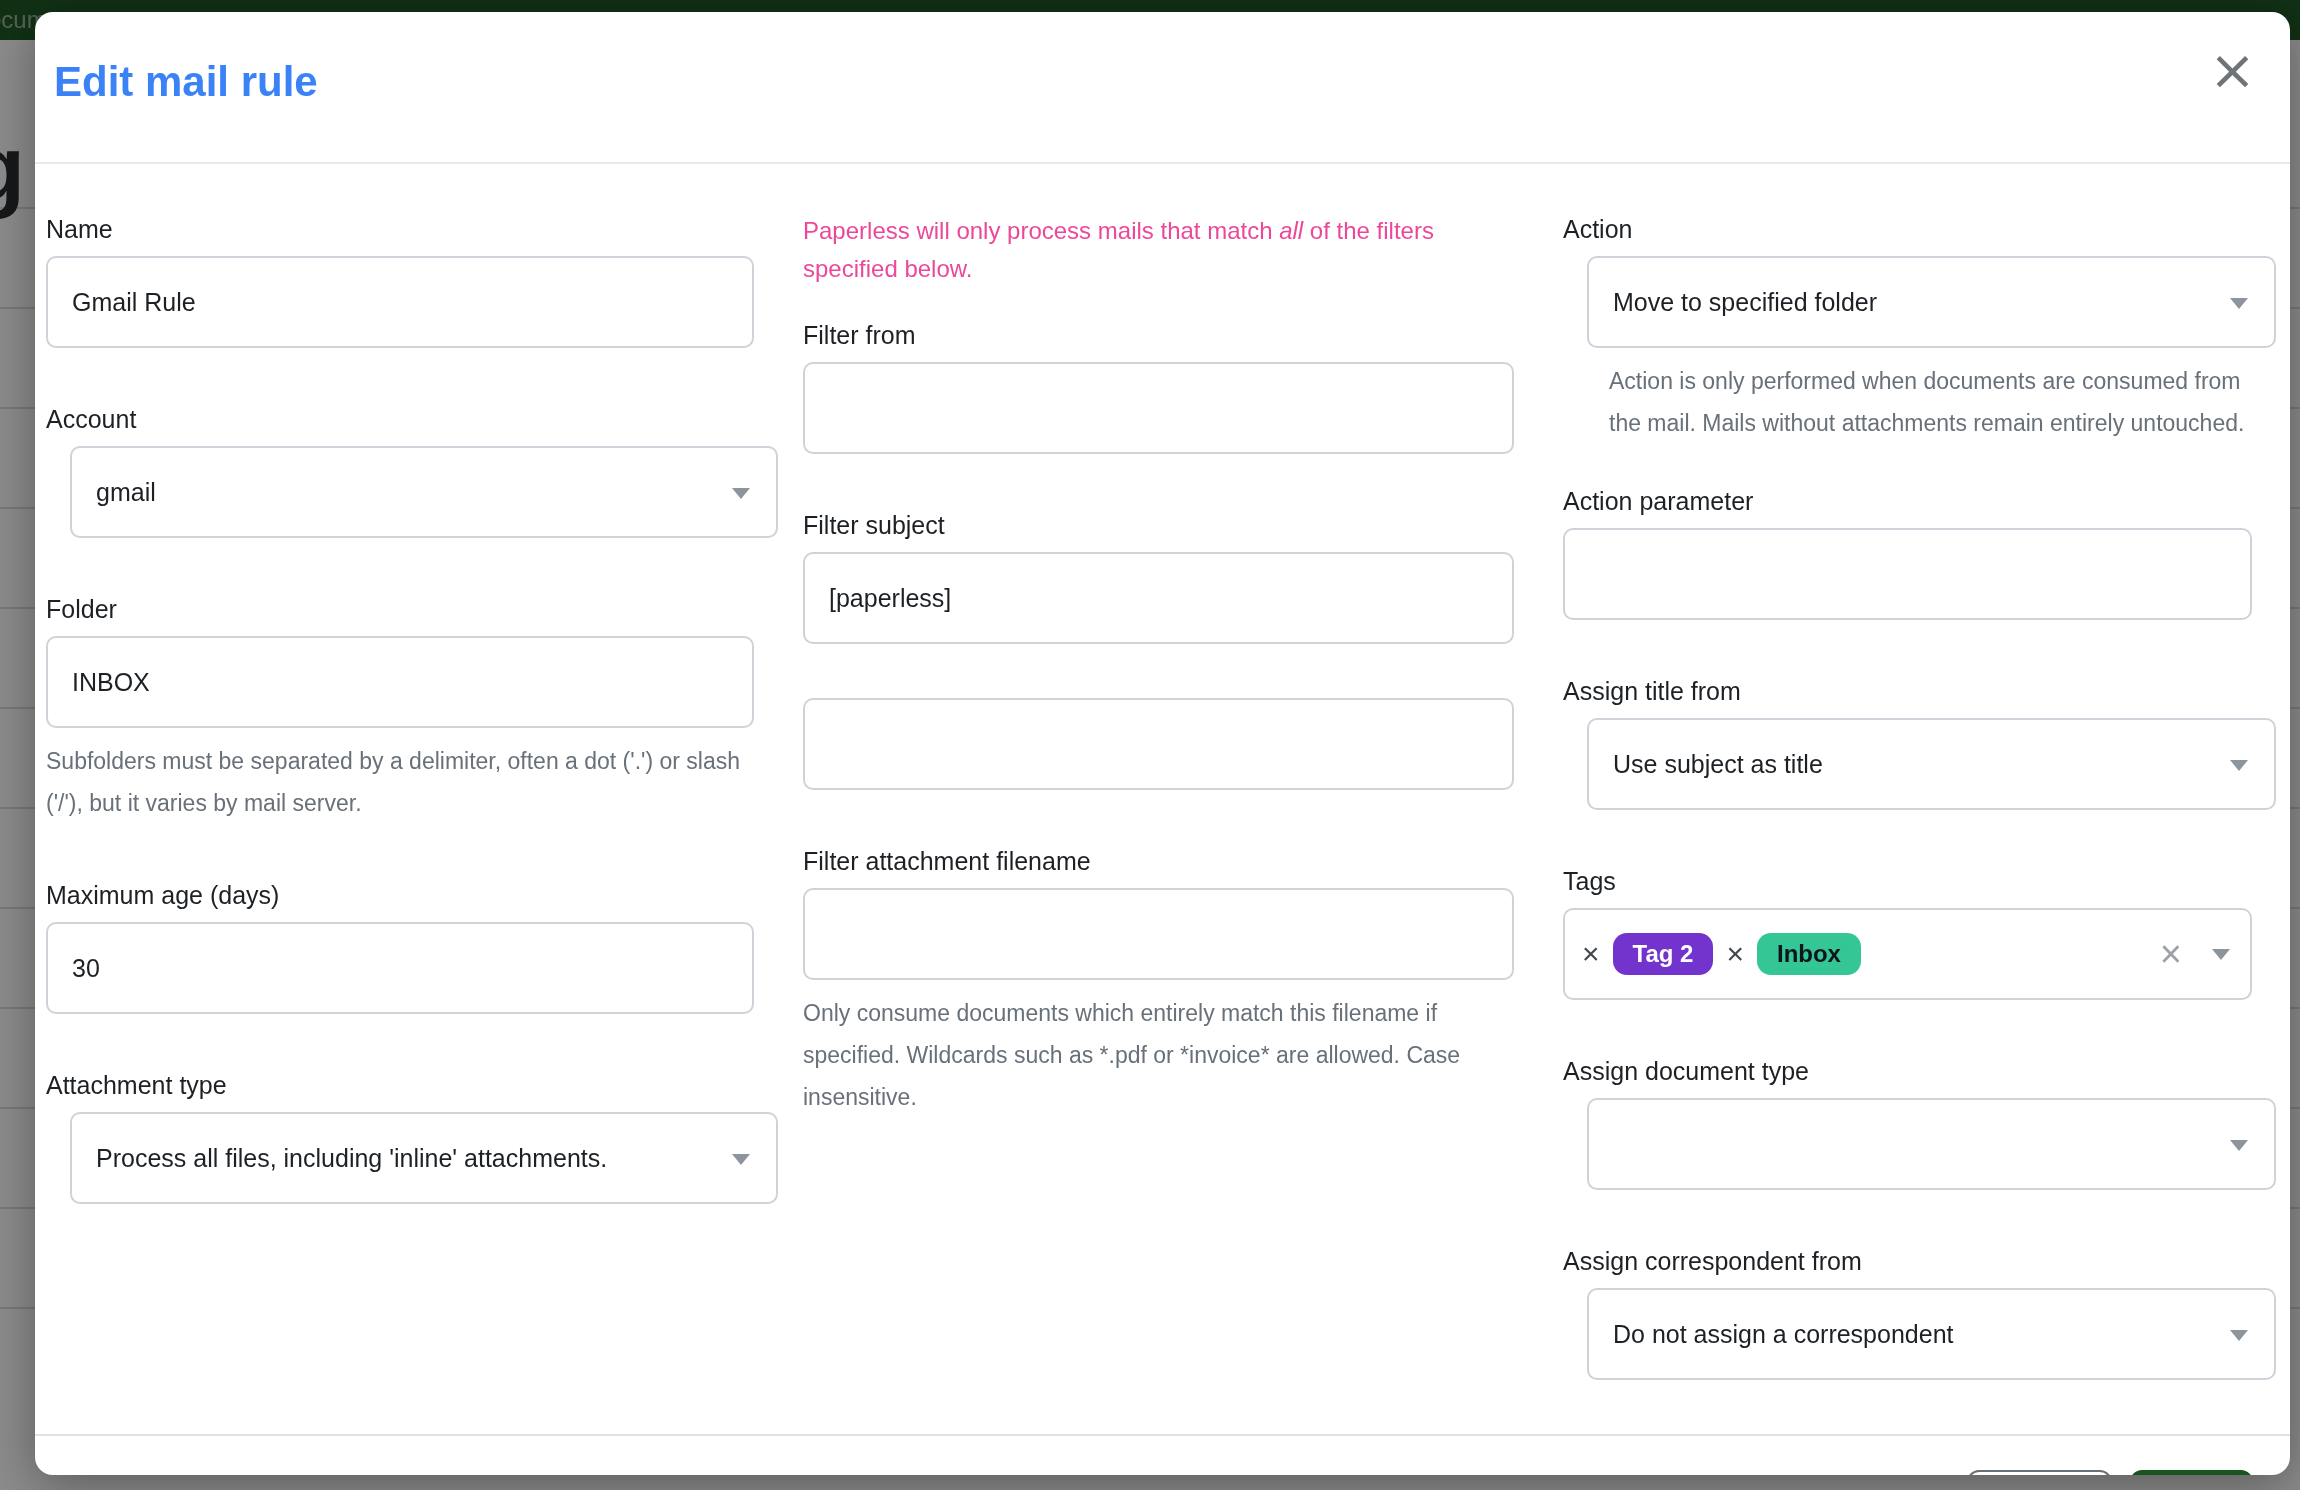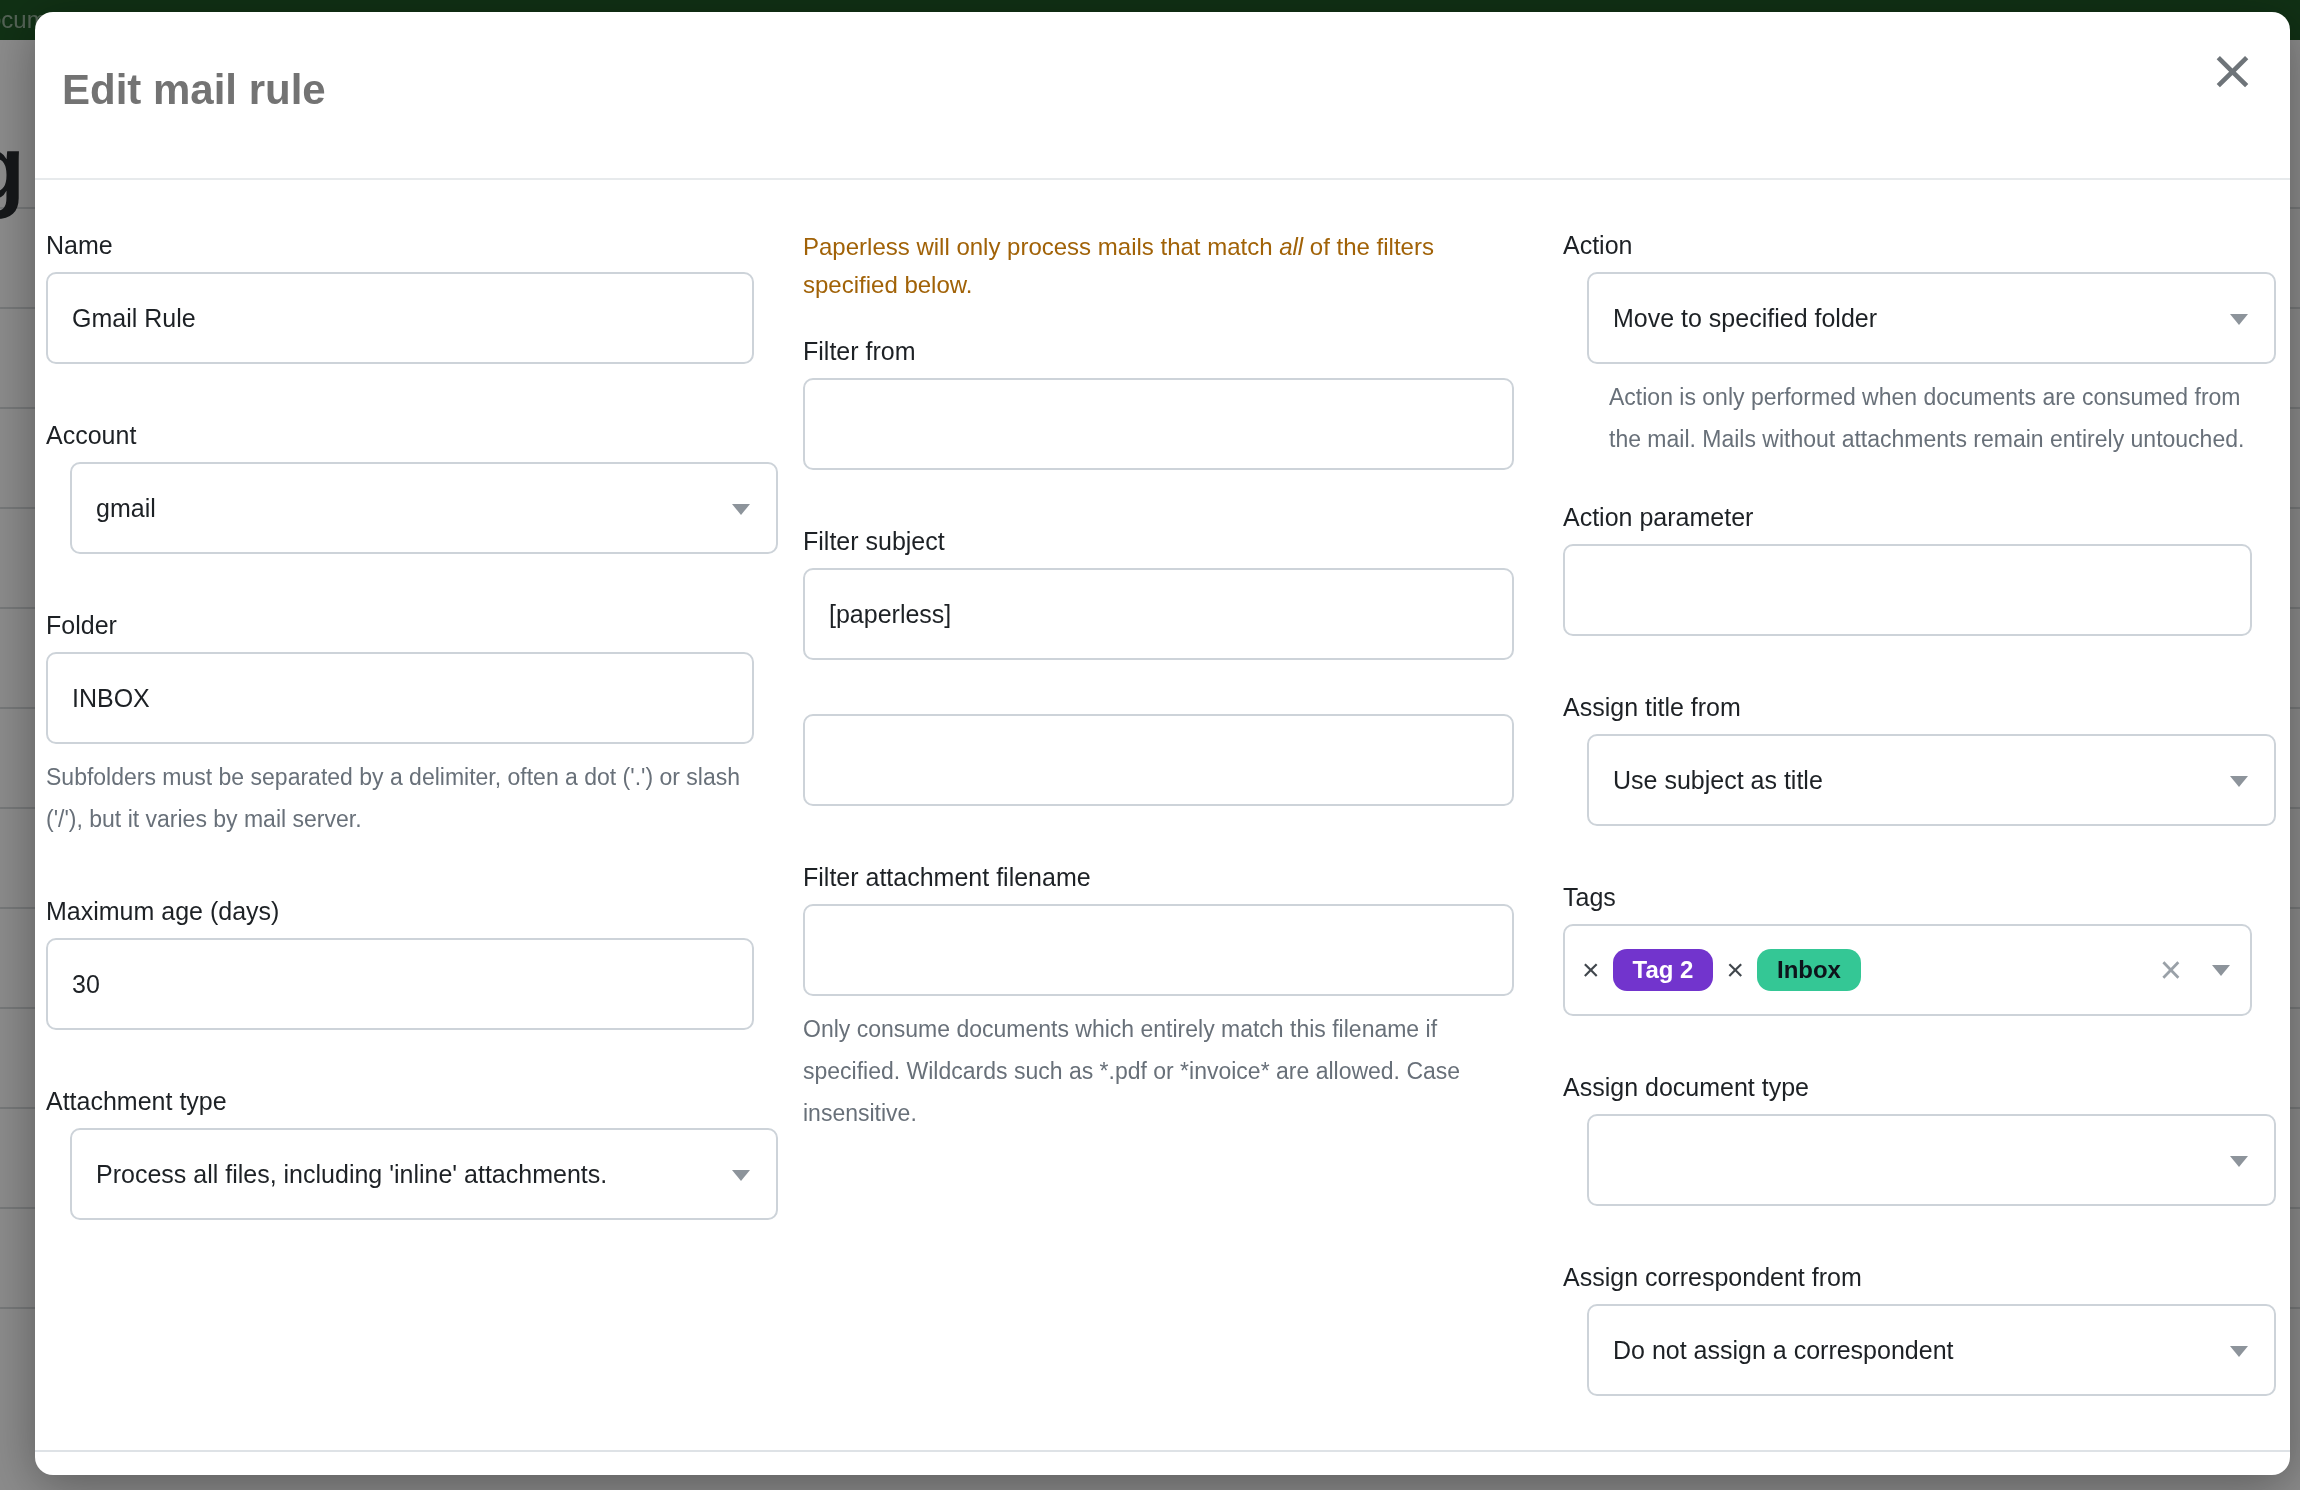--- a/index.html
+++ b/index.html
@@ -20,21 +20,21 @@
   
   .scrim{position:absolute;inset:0;background:rgba(10,10,10,0.47);}
   
   .modal{
     position:absolute;left:35px;top:12px;width:2255px;height:1463px;
     background:#fff;border-radius:18px;z-index:3;
     box-shadow:0 10px 50px rgba(0,0,0,0.35);
     display:flex;flex-direction:column;overflow:hidden;box-sizing:border-box;
   }
   .modal-header{position:relative;padding:36px 40px 46px 11px;border-bottom:2px solid #e7eaec;flex:0 0 auto;}
-  .modal-title{margin:16px;font-size:42px;font-weight:700;color:#737373;line-height:52px;}
+  .modal-title{margin:8px;font-size:42px;font-weight:700;color:#3b82f6;line-height:52px;}
   .close-btn{
     position:absolute;top:30px;right:34px;background:none;border:none;cursor:pointer;
     font-size:56px;line-height:1;color:#6e7479;font-weight:400;padding:0;
     font-family:"DejaVu Sans","Liberation Sans",sans-serif;
   }
   .modal-body{
     flex:1 1 auto;padding:48px 37px 0 11px;
     display:grid;grid-template-columns:708px 711px 689px;column-gap:49px;
     align-content:start;box-sizing:border-box;
   }
@@ -49,21 +49,21 @@
   input.control{outline:none;}
   .select{position:relative;cursor:pointer;margin-left:24px;}
   .caret{
     position:absolute;right:26px;top:50%;margin-top:-4px;width:0;height:0;
     border-left:9px solid transparent;border-right:9px solid transparent;
     border-top:11px solid #8d949b;
   }
   .help{font-size:23px;line-height:42px;color:#687079;margin-top:12px;}
   .help-folder{margin-bottom:30px;}
   .help-action{margin-bottom:40px;margin-left:46px;}
-  .intro{font-size:24px;line-height:38px;color:#a16207;margin:0 0 30px 0;}
+  .intro{font-size:24px;line-height:38px;color:#ec4899;margin:0 0 30px 0;}
   .intro em{font-style:italic;}
   
   .tags-box{padding:0 20px 0 4px;cursor:default;}
   .tag-chip{display:flex;align-items:center;}
   .tag-remove{font-size:30px;color:#41474d;padding:0 13px;cursor:pointer;line-height:1;}
   .tag-badge{border-radius:14px;padding:8px 20px;font-size:24px;font-weight:700;line-height:1.1;}
   .tags-right{margin-left:auto;display:flex;align-items:center;gap:30px;}
   .tags-clear{font-size:38px;color:#9aa1a8;cursor:pointer;line-height:1;}
   .caret-inline{
     width:0;height:0;cursor:pointer;

